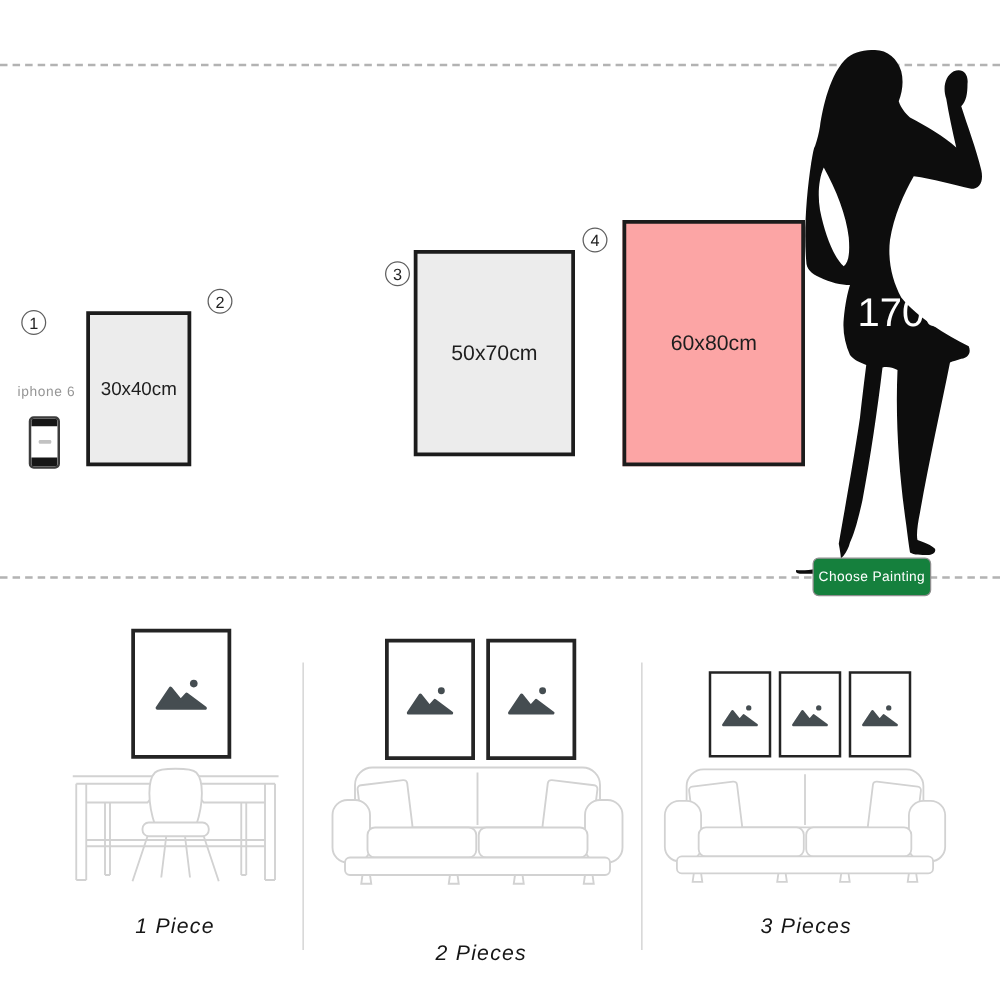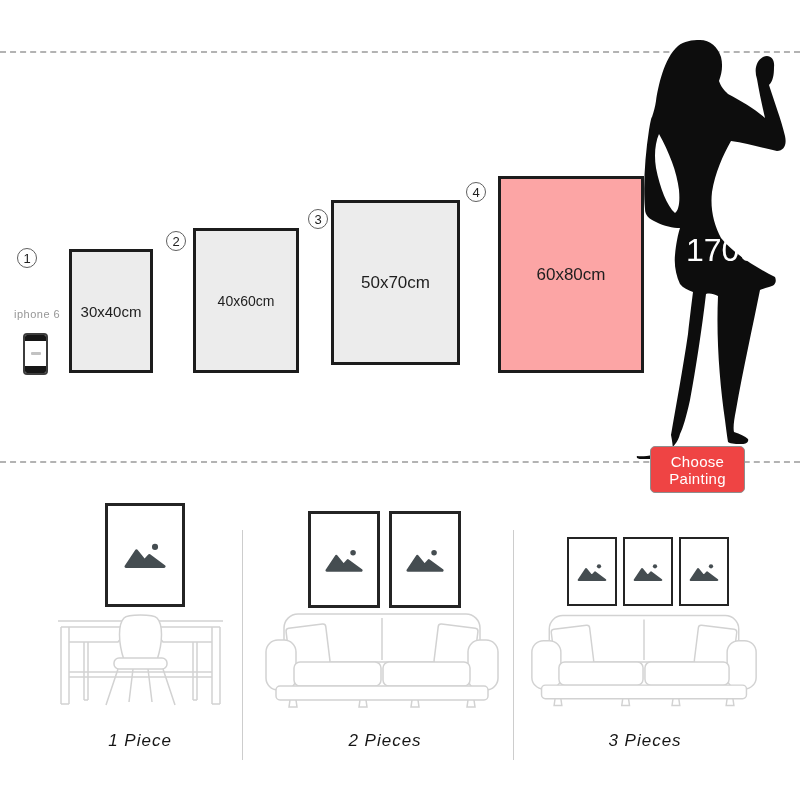--- a/index.html
+++ b/index.html
@@ -45,23 +45,23 @@
   .phone .screen { flex:1; display:flex; align-items:center; justify-content:center; }
   .phone .screen-mark { width:10px; height:3px; background:#c2c2c2; border-radius:1px; }
 
   
   .woman { position:absolute; left:628px; top:38px; width:170px; height:422px; z-index:1; }
   .height-label { position:absolute; left:686px; top:232px; width:72px; text-align:center;
                   font-size:32px; color:#ffffff; z-index:3; }
 
   
   .choose-btn {
-    position:absolute; left:650px; top:446px; width:95px; height:47px; z-index:4;
-    background:#ef4444; color:#fff; border:1px solid #8e8e8e; border-radius:5px;
-    font-size:15px; letter-spacing:.3px; font-family:inherit; cursor:pointer;
+    position:absolute; left:650px; top:446px; width:95px; height:31px; z-index:4;
+    background:#15803d; color:#fff; border:1px solid #8e8e8e; border-radius:5px;
+    font-size:11px; letter-spacing:.3px; font-family:inherit; cursor:pointer;
     display:flex; align-items:center; justify-content:center;
   }
 
   
   .divider { position:absolute; width:0; border-left:1px solid #cdcdcd; top:530px; height:230px; z-index:0; }
   .d1 { left:242px; } .d2 { left:513px; }
 
   .art-frame { position:absolute; background:#fff; border:3px solid #242424;
                display:flex; align-items:center; justify-content:center; z-index:2; }
   .art-frame.s3 { border-width:2px; }
@@ -77,23 +77,20 @@
   <div class="dash top"></div>
   <div class="dash bottom"></div>
 
   <div class="badge" style="left:17px;top:248px">1</div>
   <div class="badge" style="left:166px;top:231px">2</div>
   <div class="badge" style="left:308px;top:209px">3</div>
   <div class="badge" style="left:466px;top:182px">4</div>
 
   <div class="frame f1">
     <span class="dim">30x40cm</span>
-  </div>
-  <div class="frame f2">
-    <span class="dim">40x60cm</span>
   </div>
   <div class="frame f3">
     <span class="dim">50x70cm</span>
   </div>
   <div class="frame f4">
     <span class="dim">60x80cm</span>
   </div>
 
   <div class="iphone-label">iphone 6</div>
   <div class="phone">
@@ -208,16 +205,16 @@
     <rect x="174" y="16" width="40" height="40" rx="3" transform="rotate(7 194 36)"></rect>
     <rect x="4" y="30" width="30" height="50" rx="12"></rect>
     <rect x="206" y="30" width="30" height="50" rx="12"></rect>
     <rect x="32" y="52" width="87" height="24" rx="6"></rect>
     <rect x="121" y="52" width="87" height="24" rx="6"></rect>
     <rect x="14" y="76" width="212" height="14" rx="4"></rect>
     <path d="M28,90 L27,97 L35,97 L34,90 M98,90 L97,97 L105,97 L104,90 M150,90 L149,97 L157,97 L156,90 M206,90 L205,97 L213,97 L212,90" fill="none"></path>
   </svg>
 
   <div class="piece-label" style="left:40px;">1 Piece</div>
-  <div class="piece-label" style="left:285px;">2 Pieces</div>
+  <div class="piece-label" style="left:285px;margin-top:22px;">2 Pieces</div>
   <div class="piece-label" style="left:545px;">3 Pieces</div>
 
 </div>
 
 </body></html>

